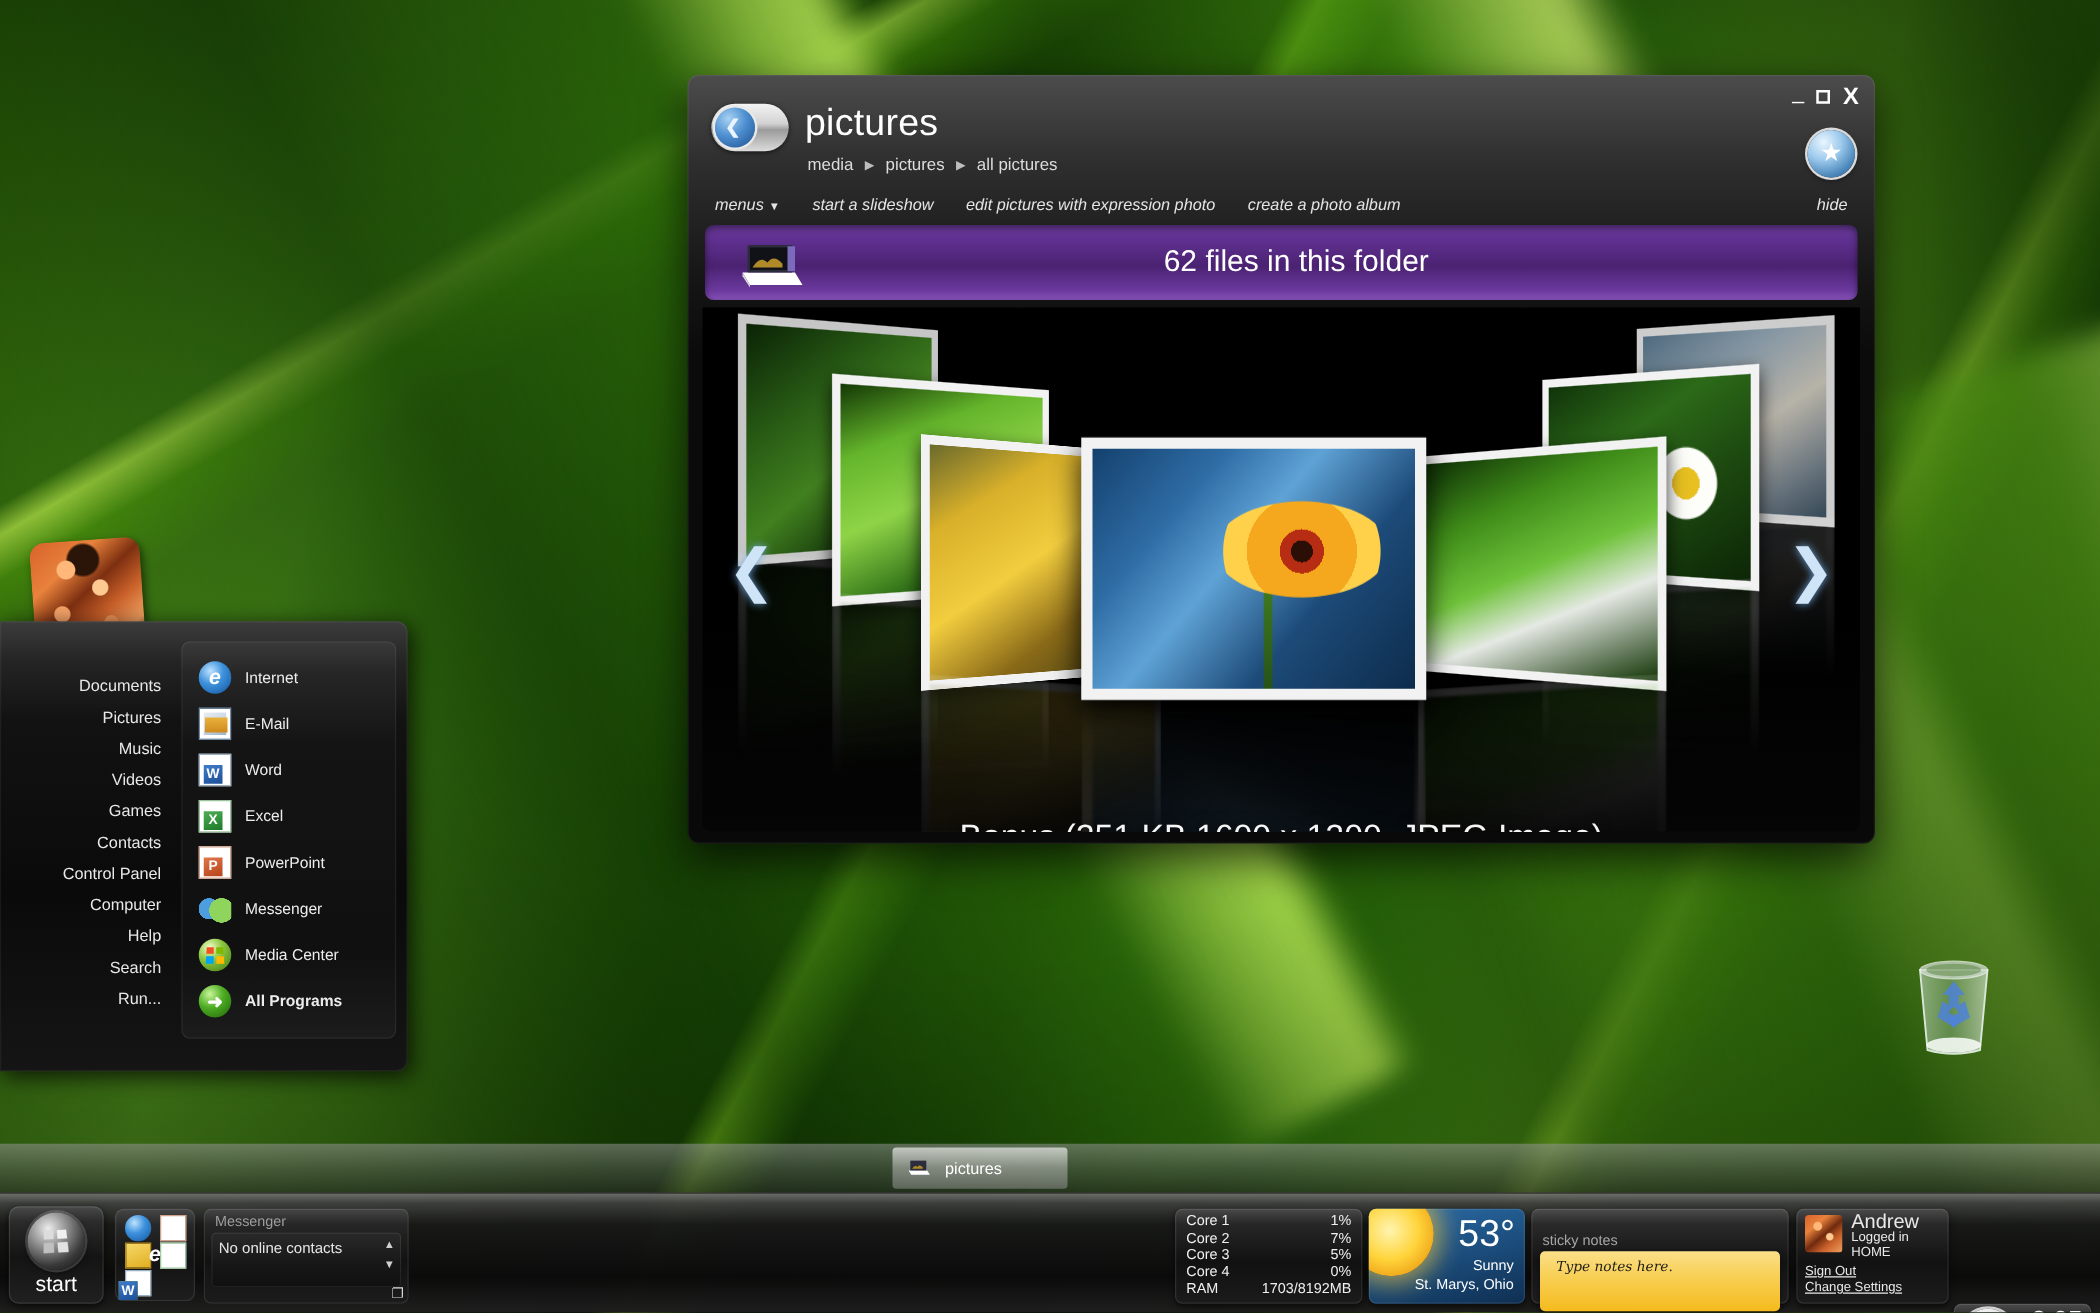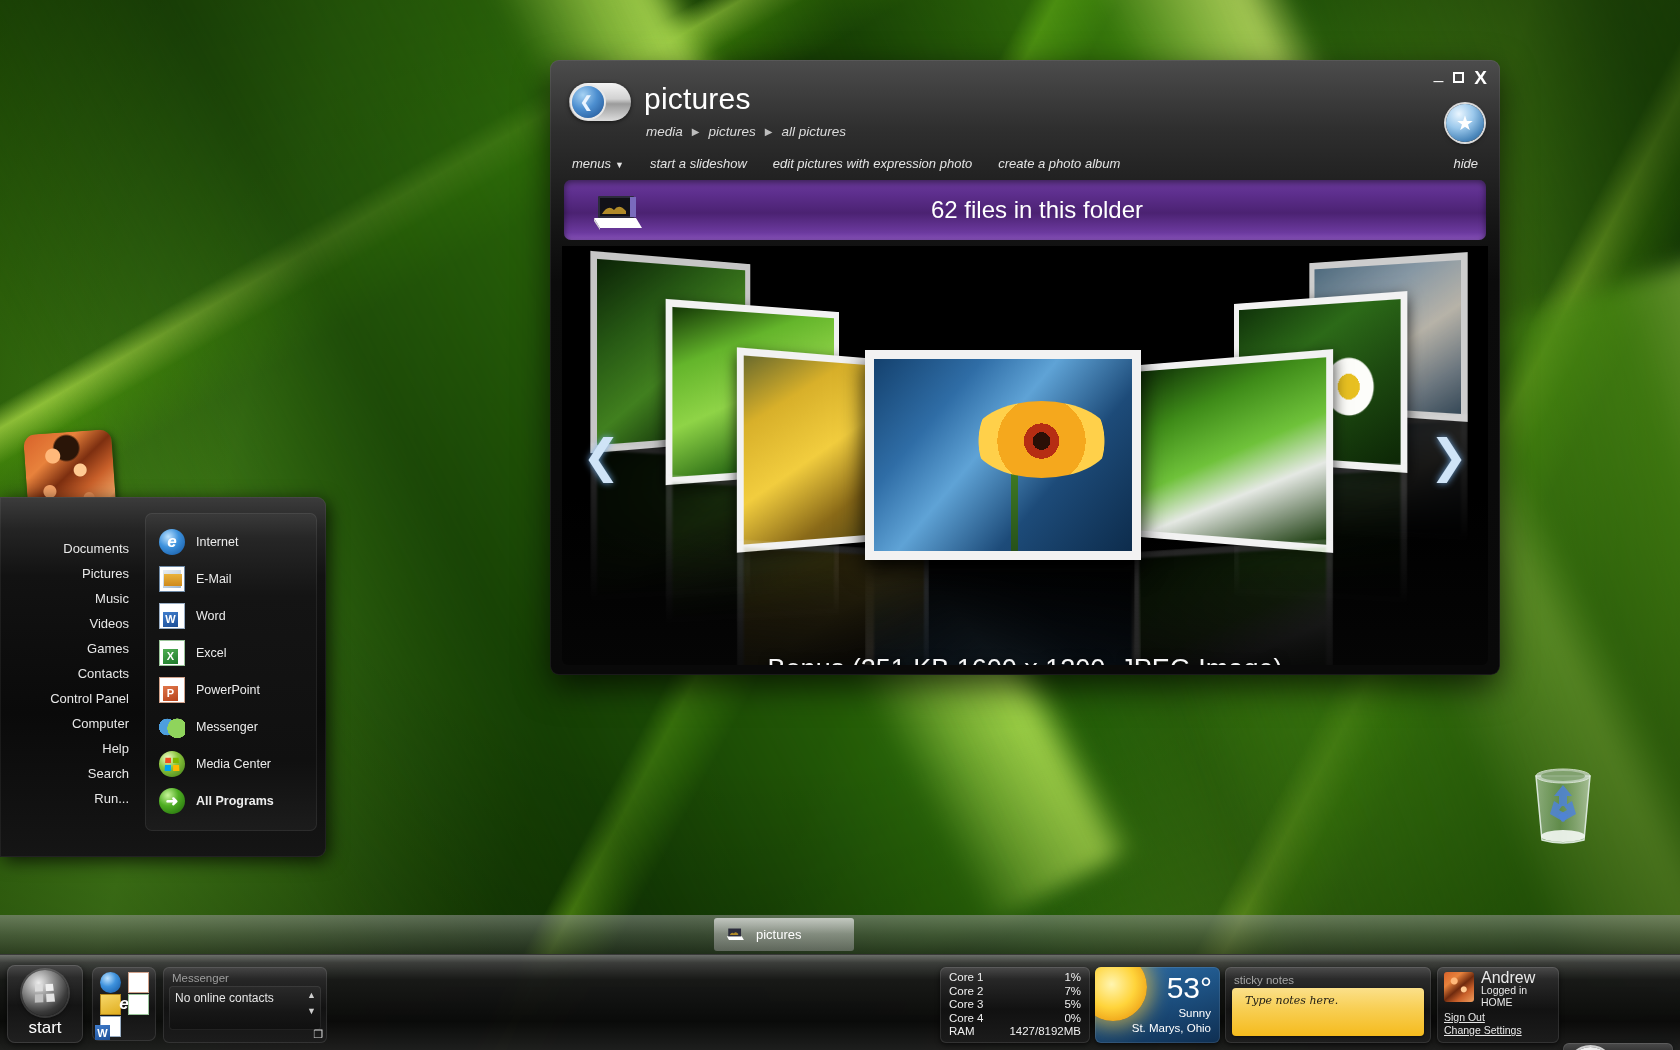--- a/index.html
+++ b/index.html
@@ -110,21 +110,21 @@
   #win-title {
     position:absolute; left: 94px; top: 22px;
     color:#fff; font-size: 30px; font-weight: 300; letter-spacing: .2px;
   }
   #breadcrumb {
     position:absolute; left: 96px; top: 64px;
     display:flex; align-items:center; gap:9px;
     color:#dcdcdc; font-size: 13.5px;
   }
   #breadcrumb .sep { color:#bdbdbd; font-size:10px; }
-  #breadcrumb .crumb { cursor:default;font-style:italic; }
+  #breadcrumb .crumb { cursor:default; }
 
   #cmdbar {
     position:absolute; left: 22px; top: 96px; right: 22px;
     display:flex; align-items:center; gap: 26px;
     color:#e4e4e4; font-size: 13px;
   }
   #cmdbar .cmd { cursor:default; white-space: nowrap; font-style: italic; }
   #cmdbar .caret { font-size: 9px; margin-left: 4px; }
   #cmdbar .spacer { flex: 1; }
 
@@ -370,21 +370,21 @@
   }
   #temp { position:absolute; right: 8px; top: 4px; font-size: 30px; font-weight: 300; }
   #w-cond { position:absolute; right: 9px; top: 40px; font-size: 11.5px; }
   #w-loc { position:absolute; right: 9px; top: 55px; font-size: 11.5px; }
 
   #notes-gadget {
     left: 1225px; width: 206px;
     background: linear-gradient(180deg,#4d4d4d 0%, #2a2a2a 16%, #131313 56%, #1d1d1d 100%);
     padding: 3px 7px;
   }
-  #notes-title { color:#a6a6a6; font-size: 11.5px; margin: 4px 0 2px 2px; }
+  #notes-title { color:#a6a6a6; font-size: 11.5px; margin: 17px 0 2px 2px; }
   #notes-paper {
     height: 48px; border-radius: 4px;
     background: linear-gradient(180deg,#fbe08a 0%, #f8cf55 42%, #f5bb1d 100%);
     box-shadow: 0 1px 3px rgba(0,0,0,.5);
     display:flex; align-items:flex-start; padding: 6px 0 0 13px;
     color:#232017; font-size: 11px; font-family: "DejaVu Serif", serif; font-style: italic;
   }
 
   #user-gadget {
     left: 1437px; width: 122px;
@@ -662,21 +662,21 @@
       <div class="cpu-row">
         <span class="lbl">Core 3</span>
         <span class="val">5%</span>
       </div>
       <div class="cpu-row">
         <span class="lbl">Core 4</span>
         <span class="val">0%</span>
       </div>
       <div class="cpu-row">
         <span class="lbl">RAM</span>
-        <span class="val">1427/8192MB</span>
+        <span class="val">1703/8192MB</span>
       </div>
     </div>
 
     <div id="weather-gadget" class="gadget">
       <div id="sun"></div>
       <div id="temp">53°</div>
       <div id="w-cond">Sunny</div>
       <div id="w-loc">St. Marys, Ohio</div>
     </div>
 

